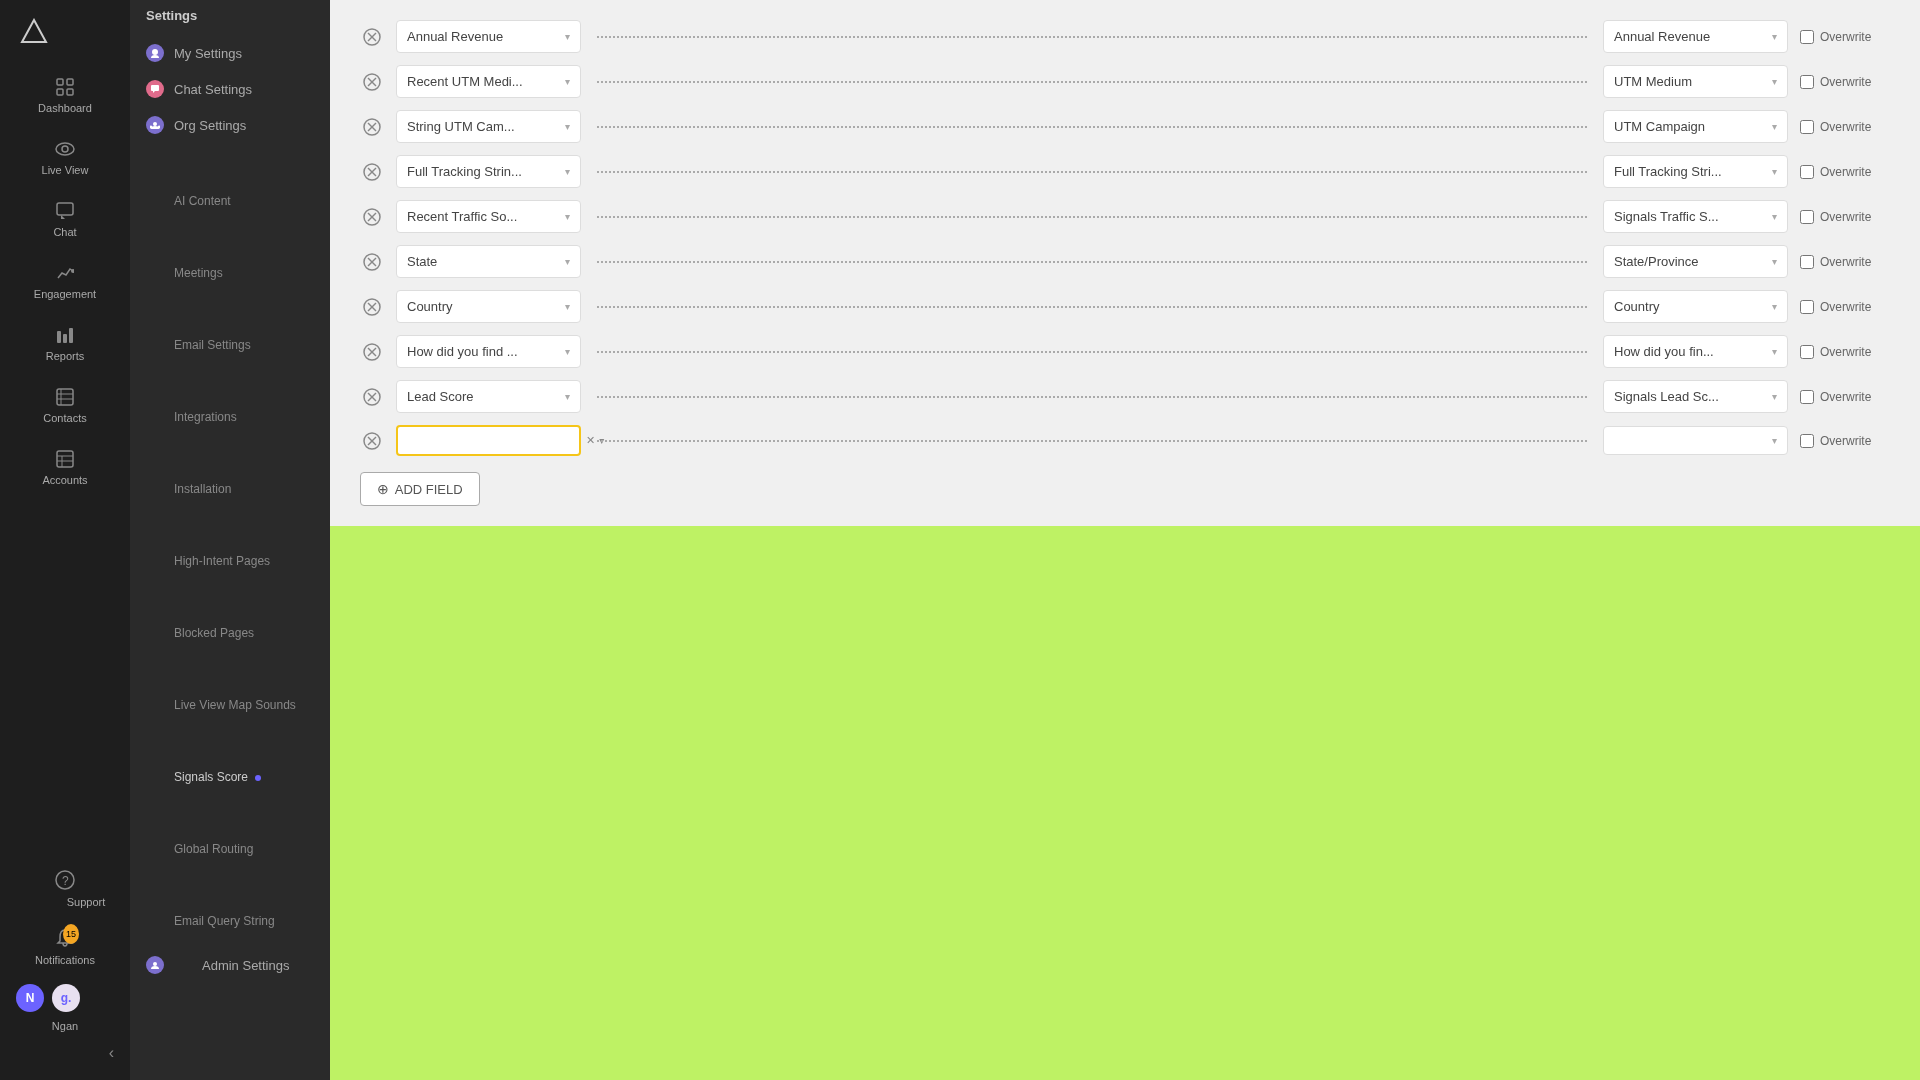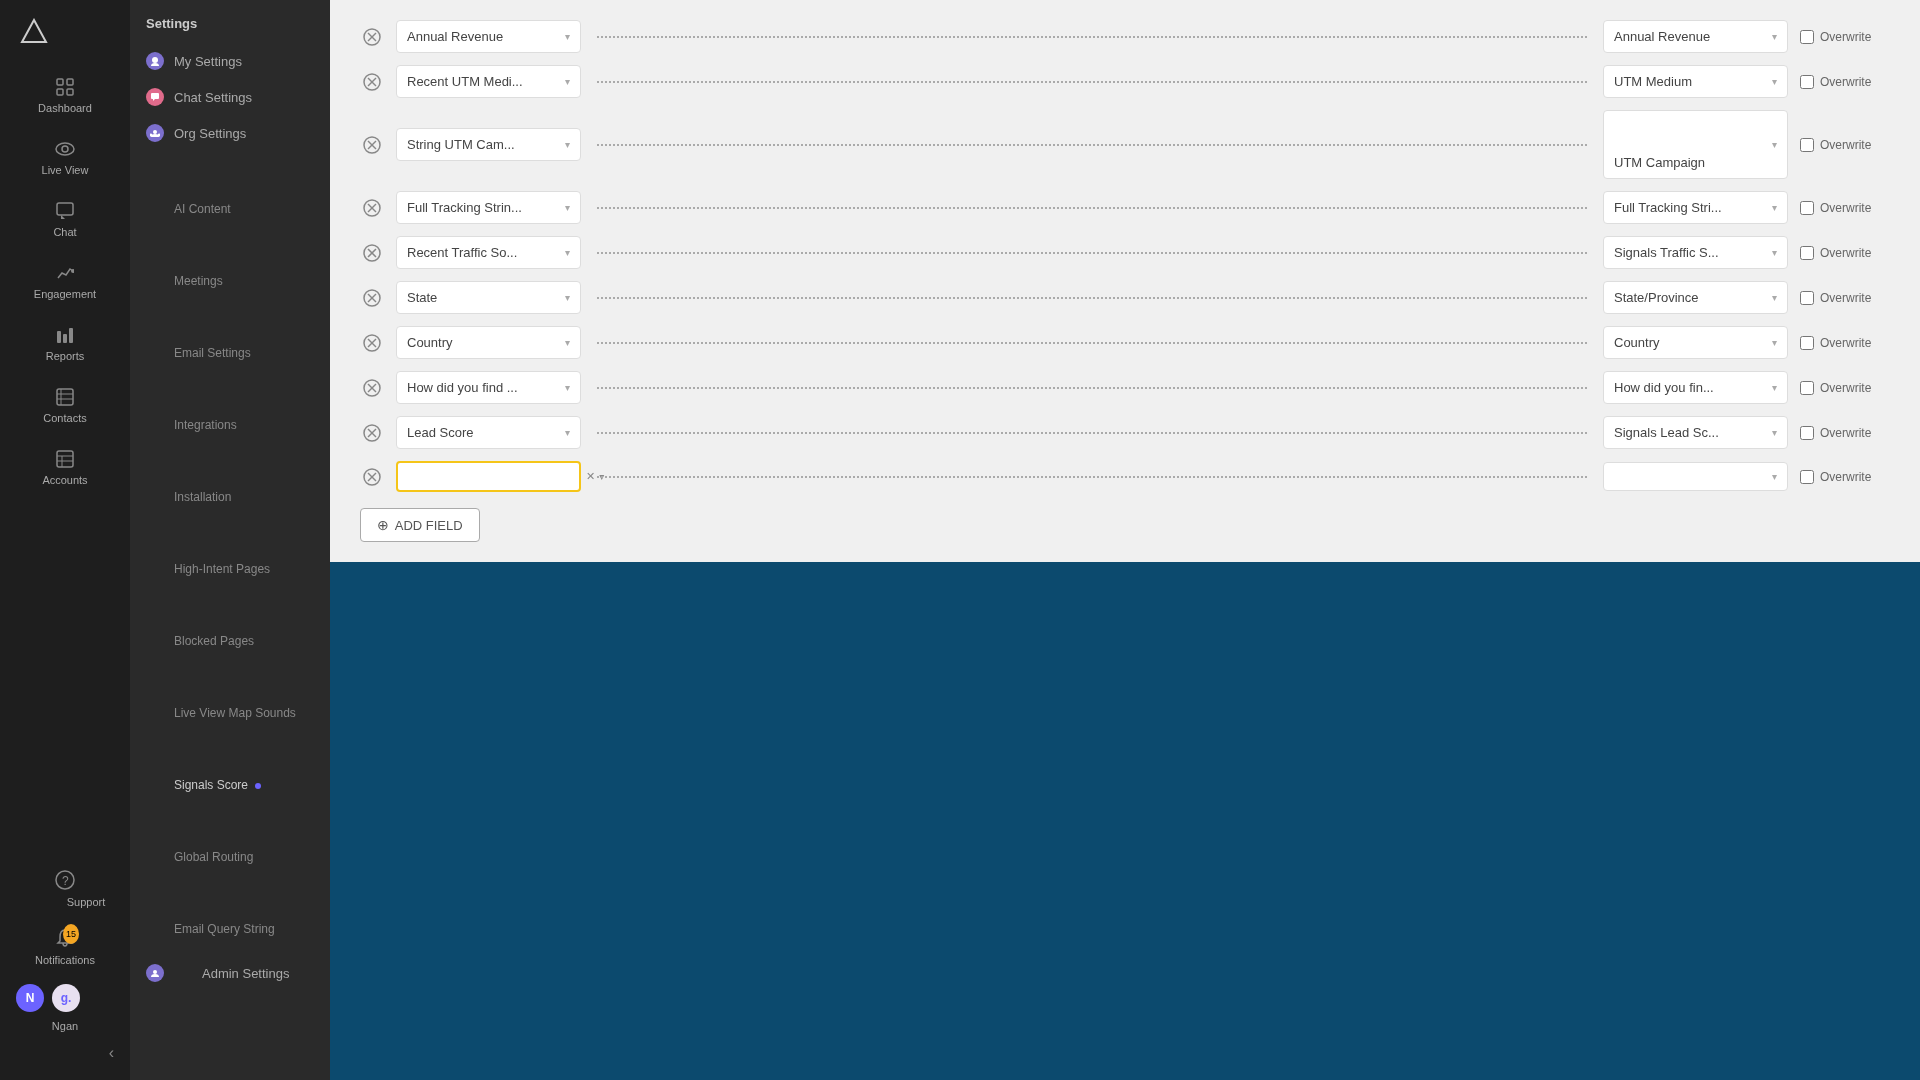--- a/index.html
+++ b/index.html
@@ -43,21 +43,21 @@
       width: 16px; height: 20px; font-size: 9px; display: flex; align-items: center; justify-content: center;
       position: absolute; top: -4px; right: -4px;
     }
     .notif-wrap { position: relative; display: inline-block; }
 
     
     .settings-nav {
       width: 200px;
       background: #2a2a2a;
       flex-shrink: 0;
-      padding: 16px 0;
+      padding: 8px 0;
     }
     .settings-title {
       color: #ccc;
       font-size: 13px;
       font-weight: 600;
       padding: 0 16px 12px 16px;
     }
     .settings-section {
       display: flex; align-items: center; gap: 10px;
       padding: 9px 16px;
@@ -74,21 +74,21 @@
       margin-top: 44px;
     }
     .settings-sub.active { color: #ccc; }
     .dot-badge {
       display: inline-block; width: 6px; height: 6px; background: #6c63ff; border-radius: 50%; margin-left: 4px; vertical-align: middle;
     }
 
     
     .main-content {
       flex: 1;
-      background: #0c4a6e;
+      background: #bef264;
       overflow-y: auto;
       padding: 0;
     }
 
     .content-inner {
       background: #f0f0f0;
       padding: 20px 30px;
       min-height: 100%;
     }
 
@@ -443,21 +443,21 @@
                 <line x1="5" y1="5" x2="13" y2="13" stroke="#888" stroke-width="1.5"></line>
                 <line x1="13" y1="5" x2="5" y2="13" stroke="#888" stroke-width="1.5"></line>
               </svg>
             </div>
             <div class="field-select">
               <span style="white-space:nowrap;overflow:hidden;text-overflow:ellipsis;max-width:140px;">String UTM Cam...</span>
               <span class="chevron">▾</span>
             </div>
             <div class="field-dotted-line"></div>
             <div class="field-target-select">
-              <span style="white-space:nowrap;overflow:hidden;text-overflow:ellipsis;max-width:140px;margin-top:36px;">UTM Campaign</span>
+              <span style="white-space:nowrap;overflow:hidden;text-overflow:ellipsis;max-width:140px;">UTM Campaign</span>
               <span class="chevron" style="color:#aaa;font-size:10px;">▾</span>
             </div>
             <div class="field-overwrite">
               <input type="checkbox" style="">
               <span>Overwrite</span>
             </div>
           </div>
           <div class="field-row">
             <div class="field-remove">
               <svg width="18" height="18" viewBox="0 0 18 18">

